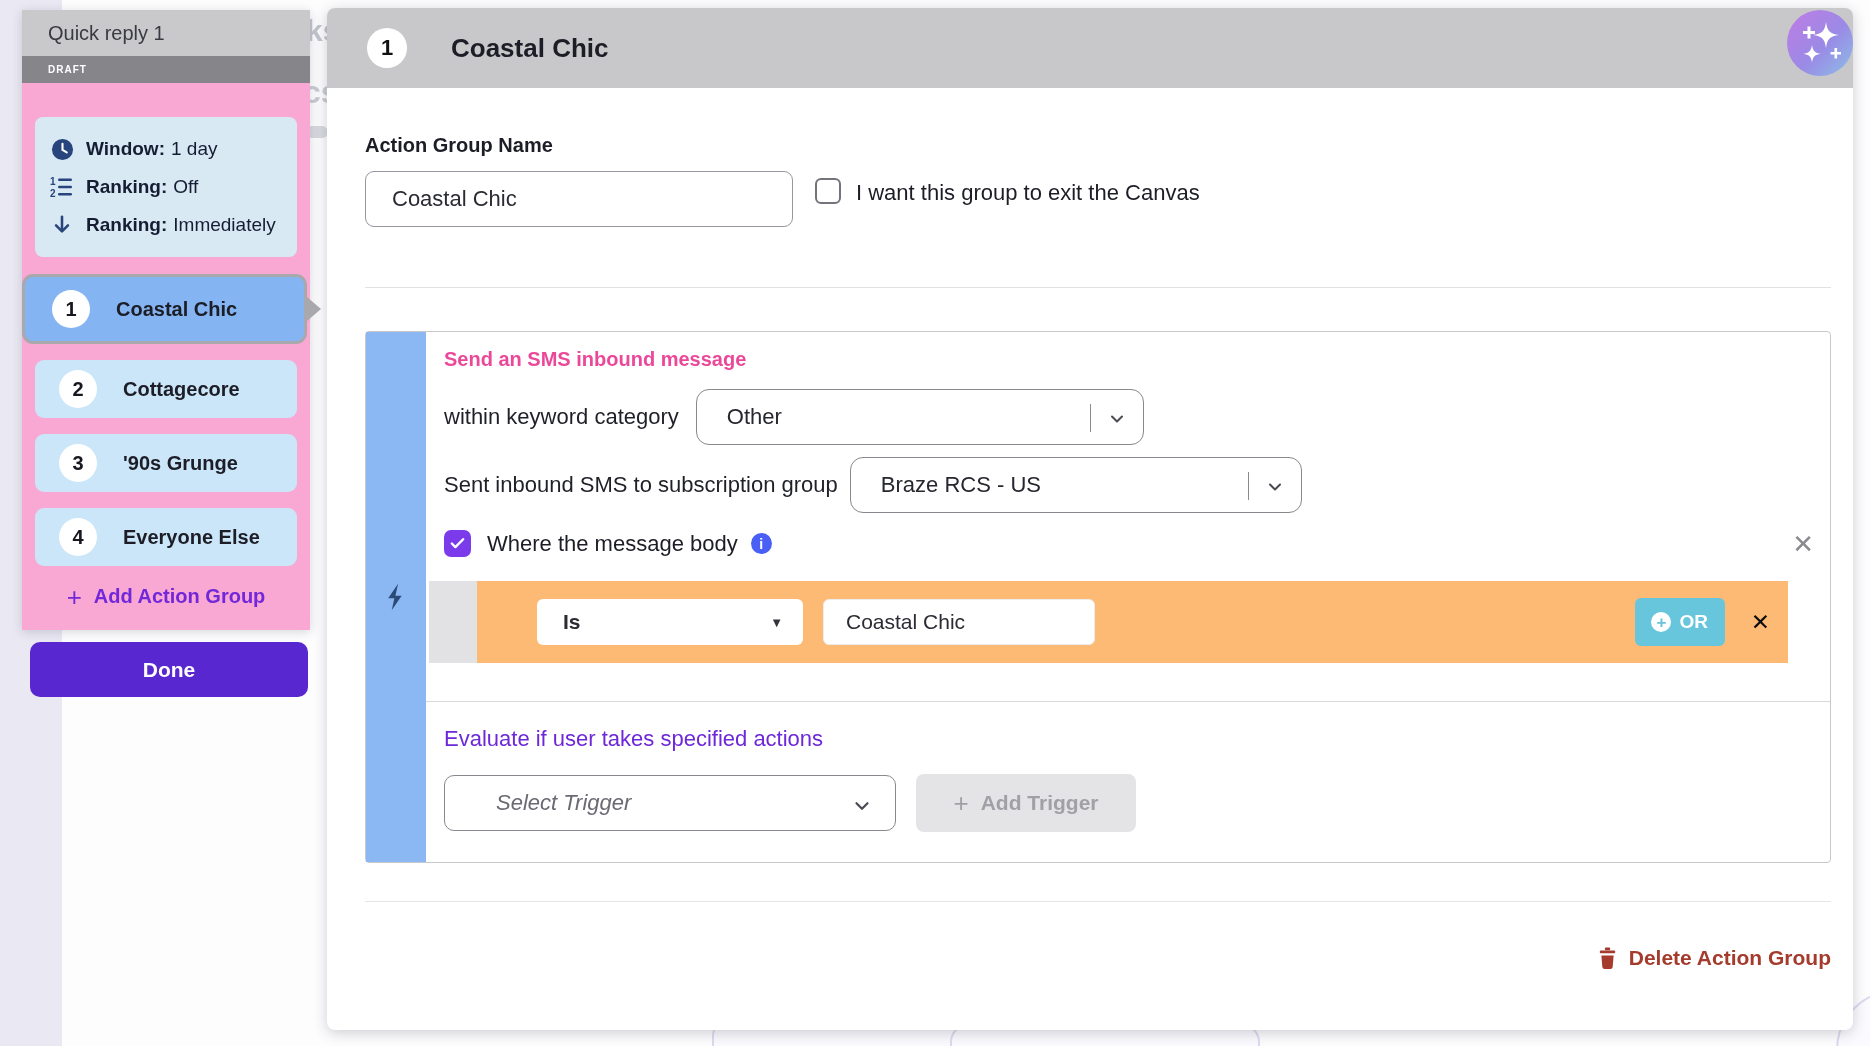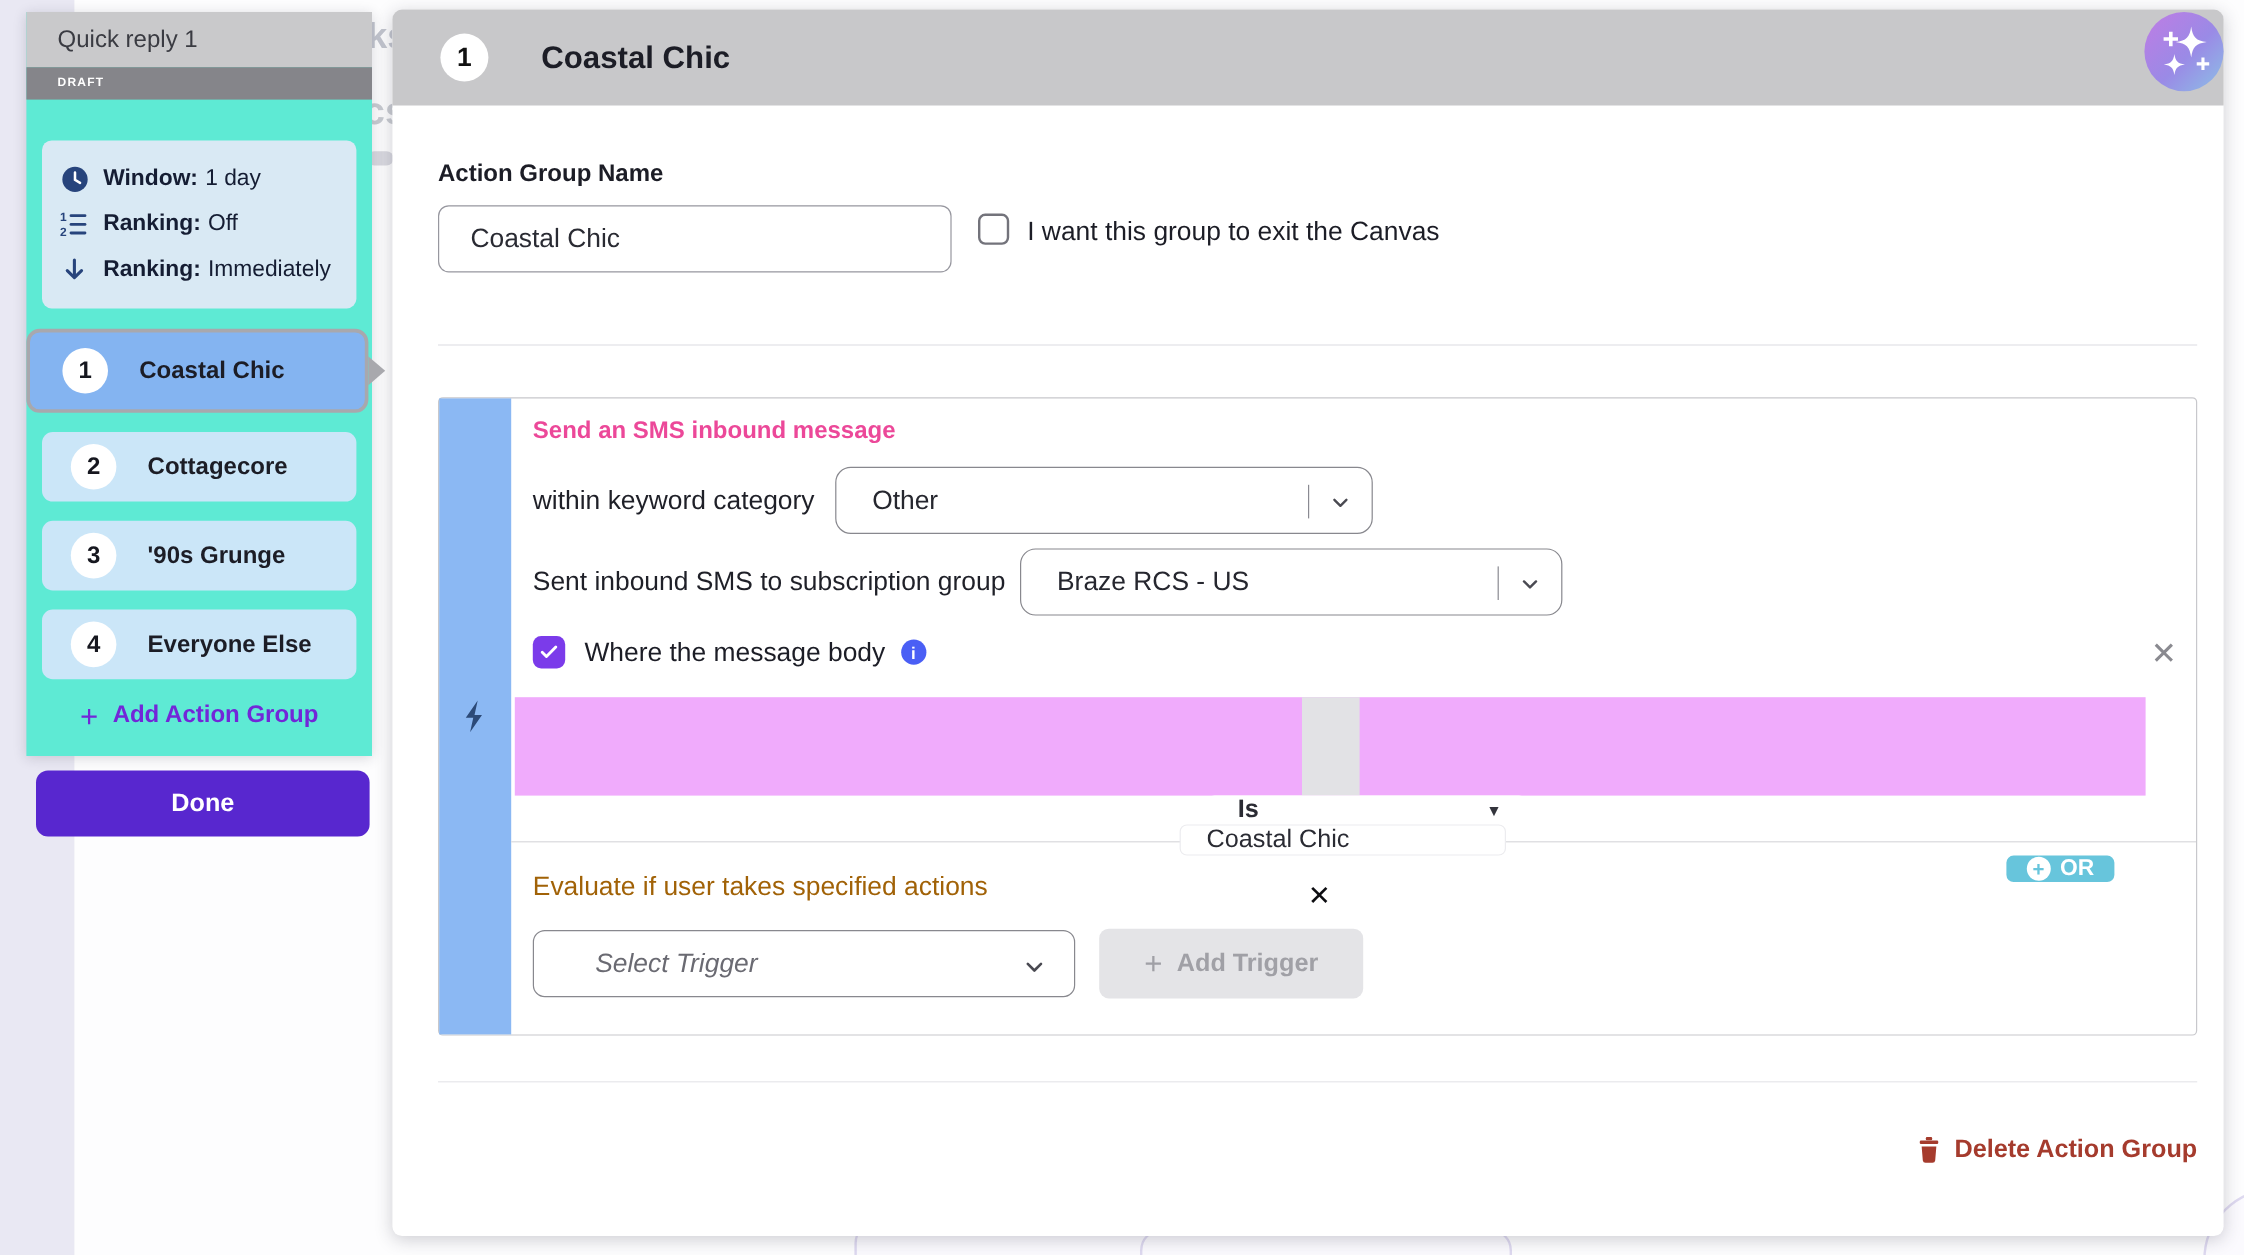--- a/index.html
+++ b/index.html
@@ -11,21 +11,21 @@
   .bg-text { position:absolute; color:#c3c6cf; font-weight:700; z-index:0; }
   .bg-text.t1 { left:306px; top:14px; font-size:30px; }
   .bg-text.t2 { left:303px; top:74px; font-size:32px; color:#c9ccd2; }
   .bg-chip { position:absolute; left:306px; top:126px; width:22px; height:12px; border-radius:6px; background:#d9d9e0; z-index:0; }
   .bg-shape { position:absolute; border:2px solid #ded9f0; background:#fbfafe; z-index:0; }
   .s1 { left:712px; top:1018px; width:300px; height:60px; border-radius:18px; }
   .s2 { left:950px; top:1024px; width:310px; height:60px; border-radius:18px; }
   .s3 { left:1836px; top:990px; width:120px; height:120px; border-radius:60px; }
 
   
-  .qr-panel { position:absolute; left:22px; top:10px; width:288px; height:620px; background:#5eead4;
+  .qr-panel { position:absolute; left:22px; top:10px; width:288px; height:620px; background:#f9a8d4;
     box-shadow:0 2px 10px rgba(40,40,60,.18); z-index:2; }
   .qr-header { height:46px; background:#c9c9cb; display:flex; align-items:center; padding-left:26px;
     font-size:20px; color:#3a3b42; }
   .qr-draft { height:27px; background:#85858a; display:flex; align-items:center; padding-left:26px;
     font-size:10px; font-weight:700; letter-spacing:1px; color:#fff; }
   .qr-body { padding:0 13px 12px 13px; }
   .qr-info { margin-top:34px; background:#d9e9f4; border-radius:8px; padding:13px 14px; }
   .qr-info-row { display:flex; align-items:center; height:38px; font-size:19px; color:#151d33; }
   .qr-info-row .ic { width:26px; display:flex; justify-content:center; margin-right:11px; flex:none; }
   .qr-info-row b { margin-right:6px; }
@@ -86,37 +86,37 @@
   .cb-kw { margin-left:17px; width:448px; }
 
   .row-body { margin-top:17px; display:flex; align-items:center; }
   .purple-check { width:27px; height:27px; border-radius:7px; background:#7b3bea; display:flex;
     align-items:center; justify-content:center; flex:none; cursor:pointer; }
   .body-label { margin-left:16px; font-size:22px; color:#1c1d26; }
   .info-dot { margin-left:13px; width:21px; height:21px; border-radius:50%; background:#4a5ff5; color:#fff;
     font-size:14px; font-weight:700; display:flex; align-items:center; justify-content:center; cursor:pointer; }
   .close-x { margin-left:auto; margin-right:-12px; font-size:26px; color:#8a8a90; cursor:pointer; line-height:1; }
 
-  .condition-row { margin:24px 14px 0 -15px; height:82px; background:#f0abfc; display:flex; align-items:center;flex-direction:column; }
+  .condition-row { margin:24px 14px 0 -15px; height:82px; background:#fdba74; display:flex; align-items:center; }
   .drag-handle { width:48px; height:100%; background:#e2e2e5; flex:none; cursor:grab; }
   .op-select { margin-left:60px; width:266px; height:46px; background:#fff; border-radius:6px; display:flex;
     align-items:center; padding:0 20px 0 26px; cursor:pointer; }
   .op-select .val { font-size:21px; font-weight:700; color:#2a2b33; }
   .op-select .tri { margin-left:auto; font-size:13px; color:#33343c; }
   .cond-input { margin-left:20px; width:272px; height:46px; background:#fff; border:1px solid #ececef;
     border-radius:6px; font-size:21px; color:#2a2b33; padding:0 22px; font-family:inherit; }
   .or-btn { margin-left:auto; margin-right:26px; width:90px; height:48px; border-radius:6px; background:#67c5dc;
     border:none; color:#fff; font-size:19px; font-weight:700; display:flex; align-items:center;
     justify-content:center; gap:8px; cursor:pointer; }
   .or-btn .oplus { width:20px; height:20px; border-radius:50%; background:#fff; color:#67c5dc;
     font-size:17px; font-weight:700; display:flex; align-items:center; justify-content:center; line-height:1; }
   .del-x { margin-right:18px; font-size:23px; font-weight:900; color:#0c0c10; cursor:pointer; line-height:1; }
 
   .sec-divider { margin:38px -28px 0 -18px; border-top:1px solid #d9d9dc; }
-  .eval-label { margin-top:24px; font-size:22px; color:#a16207; }
+  .eval-label { margin-top:24px; font-size:22px; color:#6d28d9; }
   .row-trigger { margin-top:22px; display:flex; align-items:center; }
   .cb-trigger { width:452px; border-radius:10px;padding-left:23px; }
   .cb-trigger .val { font-style:italic; color:#6a6a72; padding-left:28px; }
   .cb-trigger .chev { right:22px; }
   .add-trigger { margin-left:20px; width:220px; height:58px; border-radius:8px; background:#e4e4e7;
     border:none; color:#a0a0a6; font-size:21px; font-weight:700; display:flex; align-items:center;
     justify-content:center; gap:12px; cursor:not-allowed; }
   .add-trigger .plus { font-size:26px; font-weight:400; }
 
   .delete-row { margin-top:44px; display:flex; justify-content:flex-end; align-items:center; gap:11px;

